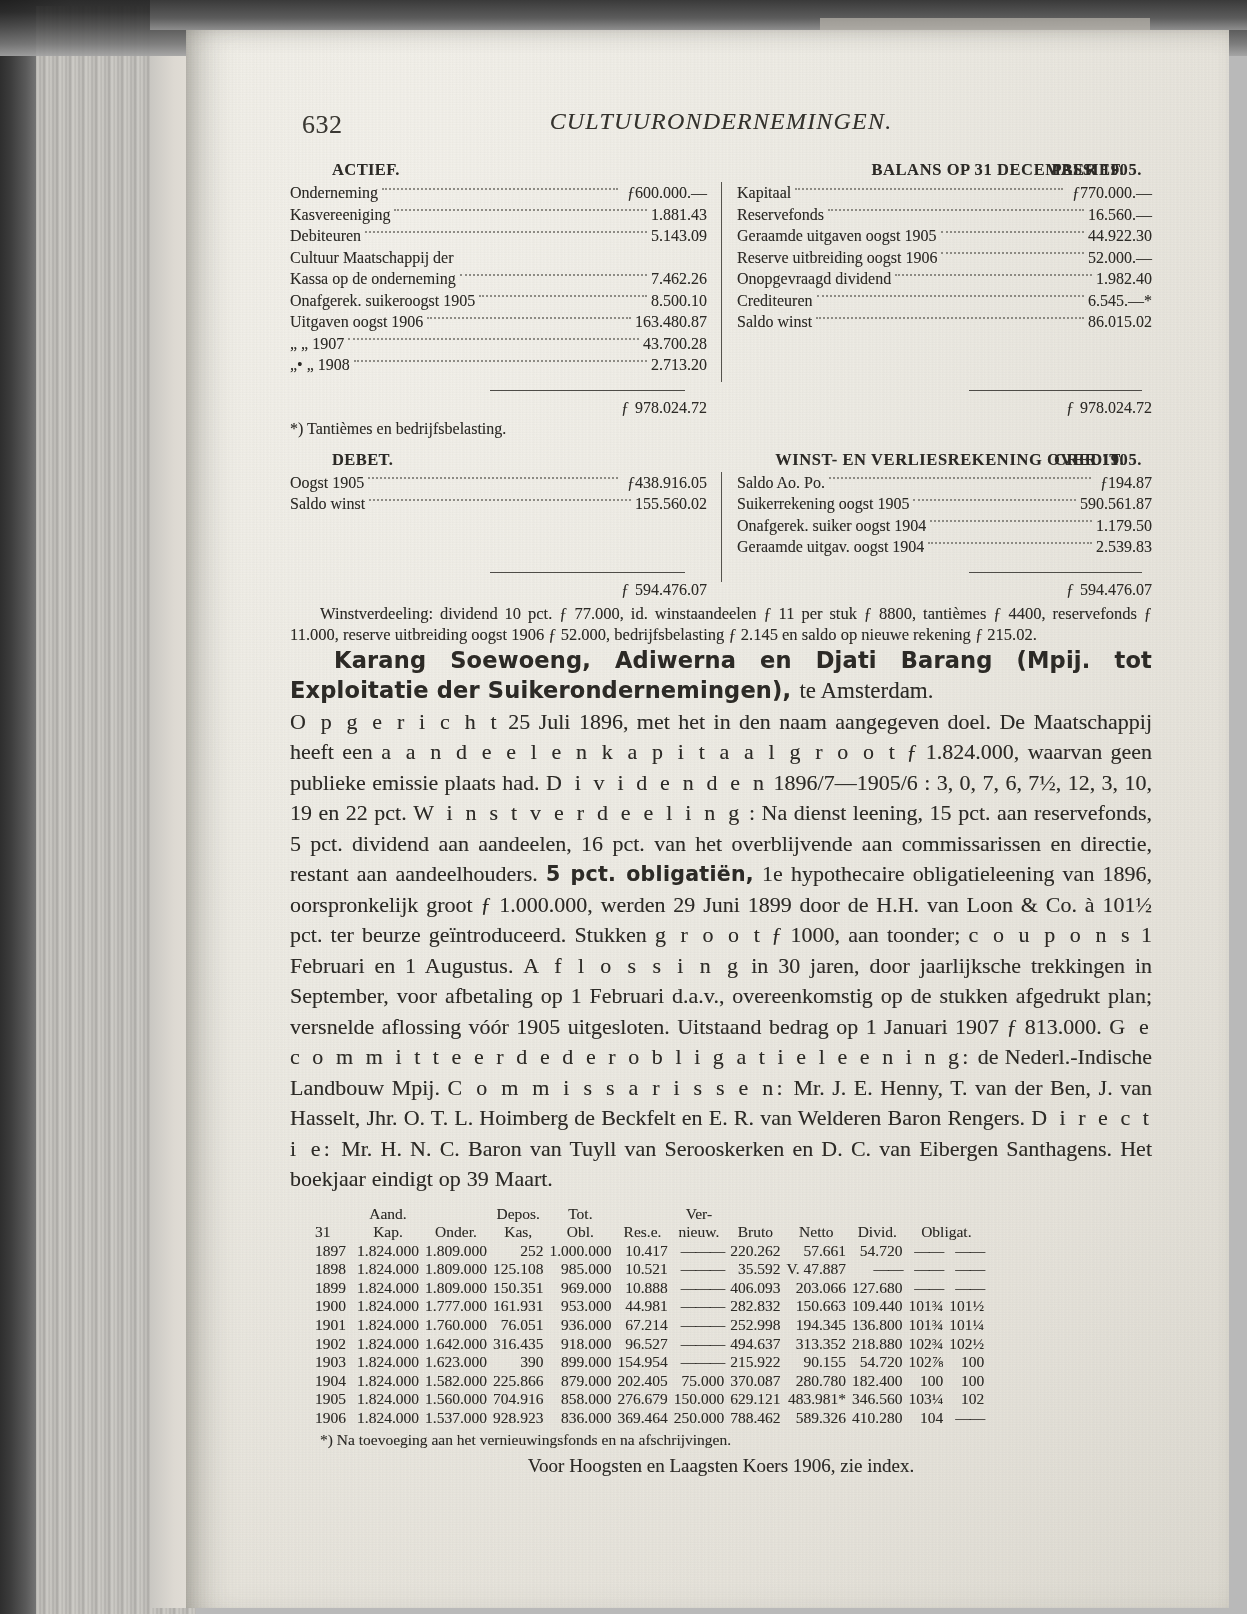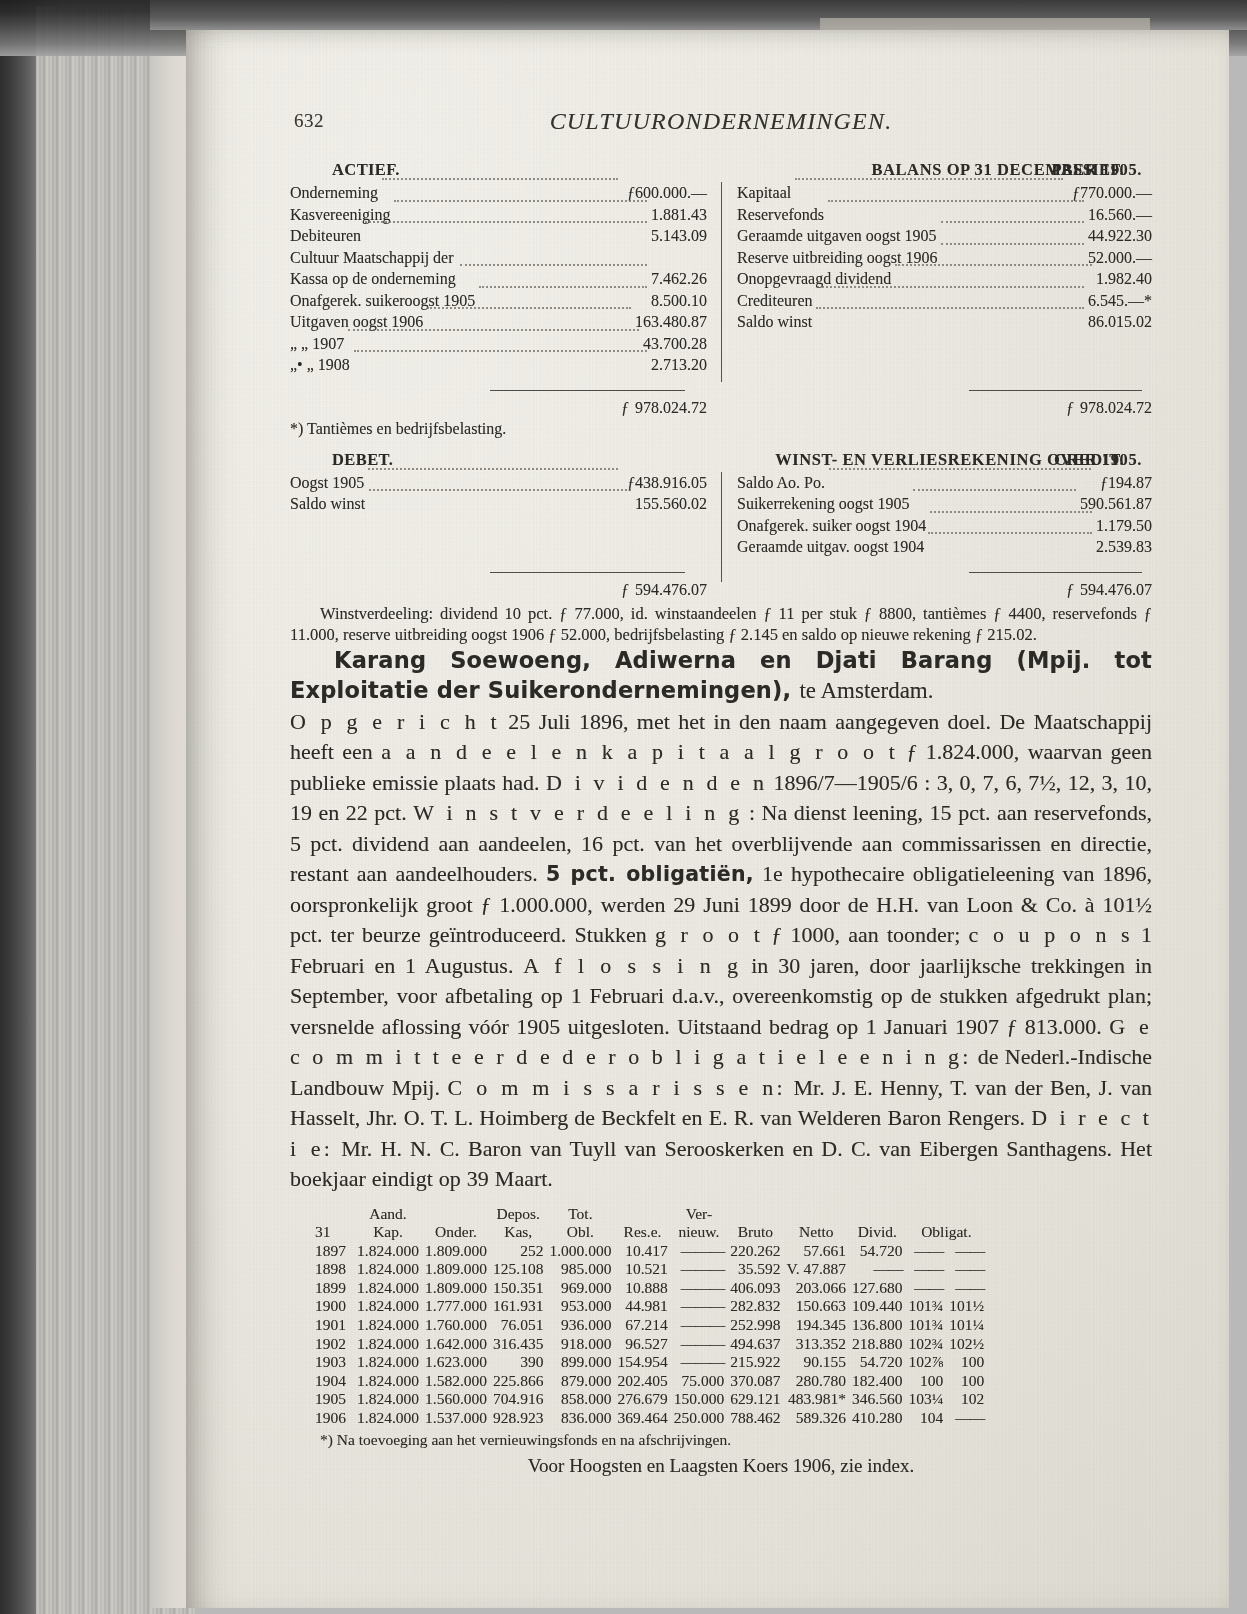--- a/index.html
+++ b/index.html
@@ -89,22 +89,22 @@
     color: #2c2a26;
   }
 
   
   .hdr {
     position: relative;
     height: 34px;
     margin-bottom: 18px;
   }
   .folio {
-    position: absolute; left: 4px; top: 2px;
-    font-size: 19px; letter-spacing: .5px;
+    position: absolute; left: 12px; top: 2px;
+    font-size: 26px; letter-spacing: .5px;
     color: #3a3833;
   }
   .runhead {
     position: absolute; left: 0; right: 0; top: 0;
     text-align: center;
     font-family: "Liberation Serif", serif;
     font-style: italic;
     font-size: 24px;
     letter-spacing: 1.2px;
     color: #34322d;
@@ -134,21 +134,21 @@
   .side.left  { padding-right: 14px; }
   .side.right { padding-left: 16px; }
   .divider {
     position: absolute;
     left: 50%;
     width: 1px;
     background: #55534d;
   }
   .row {
     display: flex;
-    align-items: flex-start;
+    align-items: center;
     font-size: 16px;
     line-height: 21.5px;
     white-space: nowrap;
   }
   .row .lbl { flex: 0 0 auto; }
   .row .dots {
     flex: 1 1 auto;
     margin: 0 4px;
     border-bottom: 2px dotted #6e6c65;
     transform: translateY(-4px);

